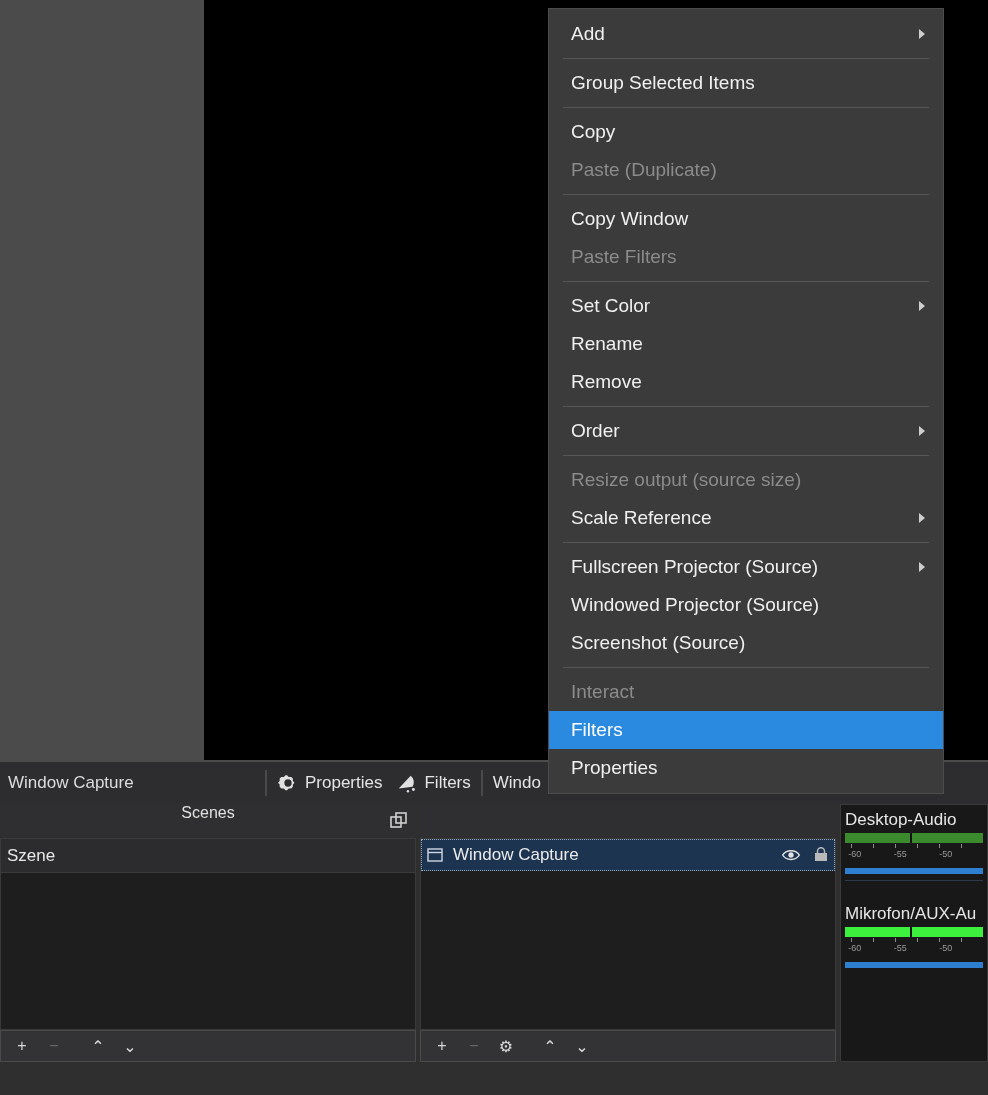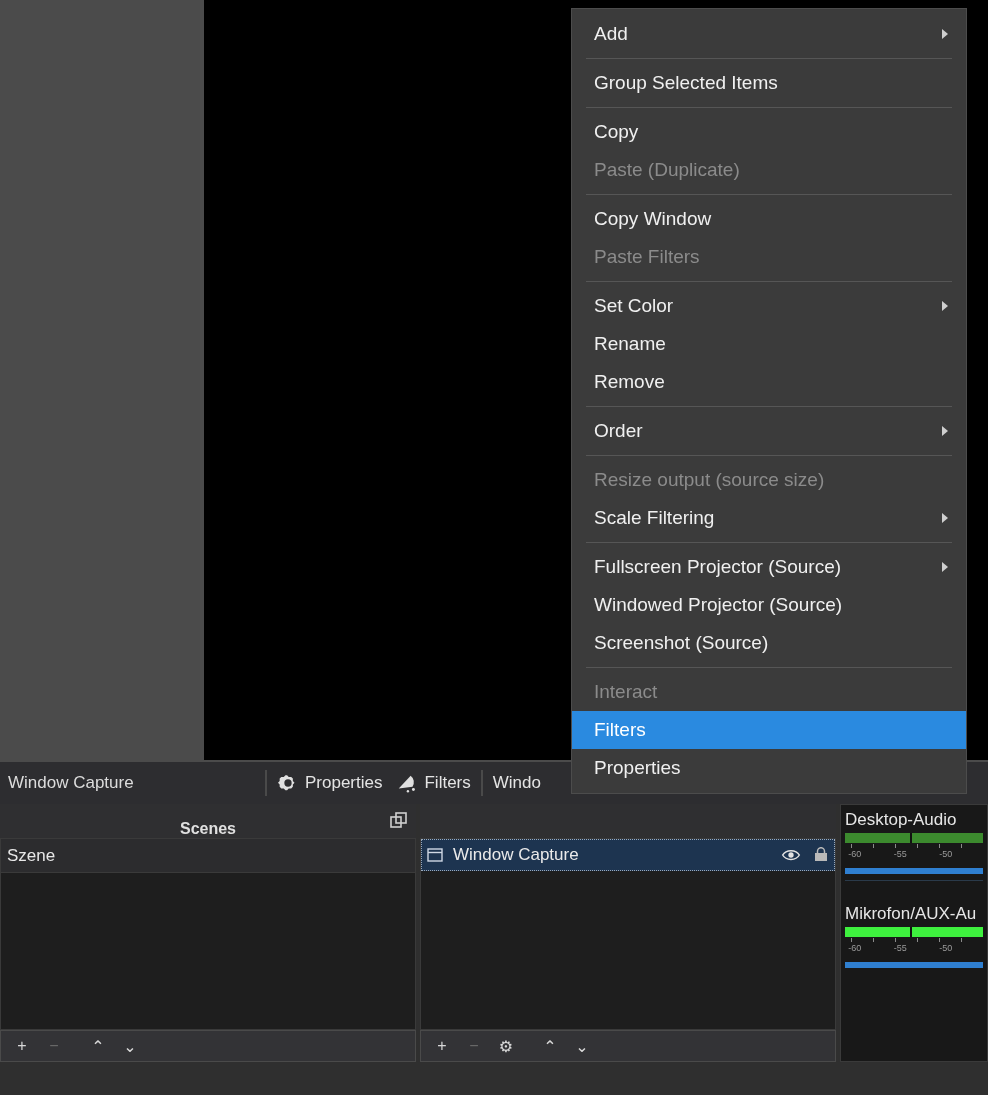--- a/index.html
+++ b/index.html
@@ -42,23 +42,23 @@
   
   .panels { position: absolute; left: 0; top: 804px; width: 988px; height: 258px; }
 
   .panel { position: absolute; top: 0; height: 258px; }
   .panel-scenes  { left: 0;   width: 416px; }
   .panel-sources { left: 420px; width: 416px; }
   .panel-mixer   { left: 840px; width: 148px; }
 
   .panel-title {
     height: 34px; background: #2f2f31;
-    display: flex; align-items: flex-end; justify-content: center;
+    display: flex; align-items: flex-start; justify-content: center;
     position: relative;
-    color: #e0e0e0; font-size: 16px; font-weight: bold;
+    color: #e0e0e0; font-size: 16px;
   }
   .panel-title .float-icon {
     position: absolute; right: 8px; top: 50%; transform: translateY(-50%);
     width: 18px; height: 18px;
   }
   .panel-body {
     position: absolute; top: 34px; left: 0; right: 0; bottom: 32px;
     background: #1e1e1e; border: 1px solid #3a3a3a;
     overflow: hidden;
   }
@@ -110,21 +110,21 @@
     position: relative; height: 18px; margin-top: 1px;
     color: #9a9a9a; font-size: 9px;
   }
   .mx-tick { position: absolute; top: 0; width: 1px; height: 4px; background: #8a8a8a; }
   .mx-ticklabel { position: absolute; top: 5px; transform: translateX(-50%); white-space: nowrap; }
   .mx-slider { height: 6px; background: #2f7fd0; margin-top: 6px; }
   .mx-divider { height: 1px; background: #2a3a4a; margin-top: 6px; }
 
   
   .ctx-menu {
-    position: absolute; left: 571px; top: 8px; width: 396px;
+    position: absolute; left: 548px; top: 8px; width: 396px;
     background: #3b3b3b;
     border: 1px solid #4c4c4c;
     padding: 6px 0;
     z-index: 50;
   }
   .ctx-item {
     height: 38px; display: flex; align-items: center;
     padding: 0 14px 0 22px;
     color: #f0f0f0; font-size: 19px; position: relative;
     white-space: nowrap;
@@ -332,21 +332,21 @@
       <div class="ctx-sep"></div>
       <div class="ctx-item">
         <span>Order</span>
         <span class="ctx-arrow"></span>
       </div>
       <div class="ctx-sep"></div>
       <div class="ctx-item disabled">
         <span>Resize output (source size)</span>
       </div>
       <div class="ctx-item">
-        <span>Scale Filtering</span>
+        <span>Scale Reference</span>
         <span class="ctx-arrow"></span>
       </div>
       <div class="ctx-sep"></div>
       <div class="ctx-item">
         <span>Fullscreen Projector (Source)</span>
         <span class="ctx-arrow"></span>
       </div>
       <div class="ctx-item">
         <span>Windowed Projector (Source)</span>
       </div>

